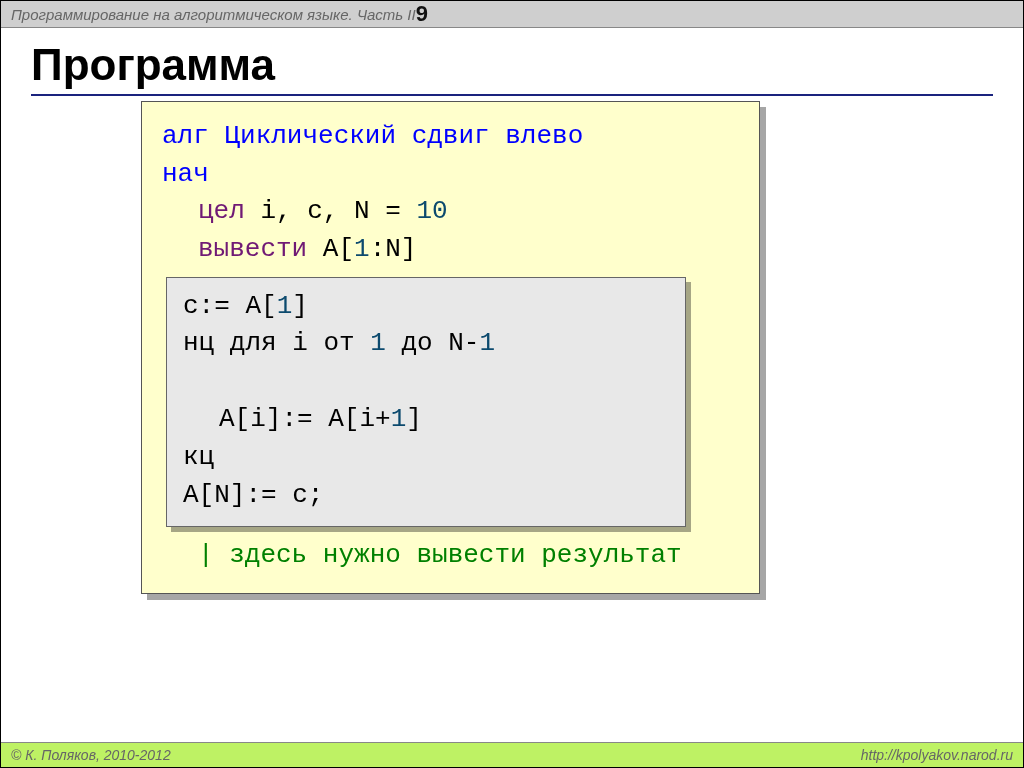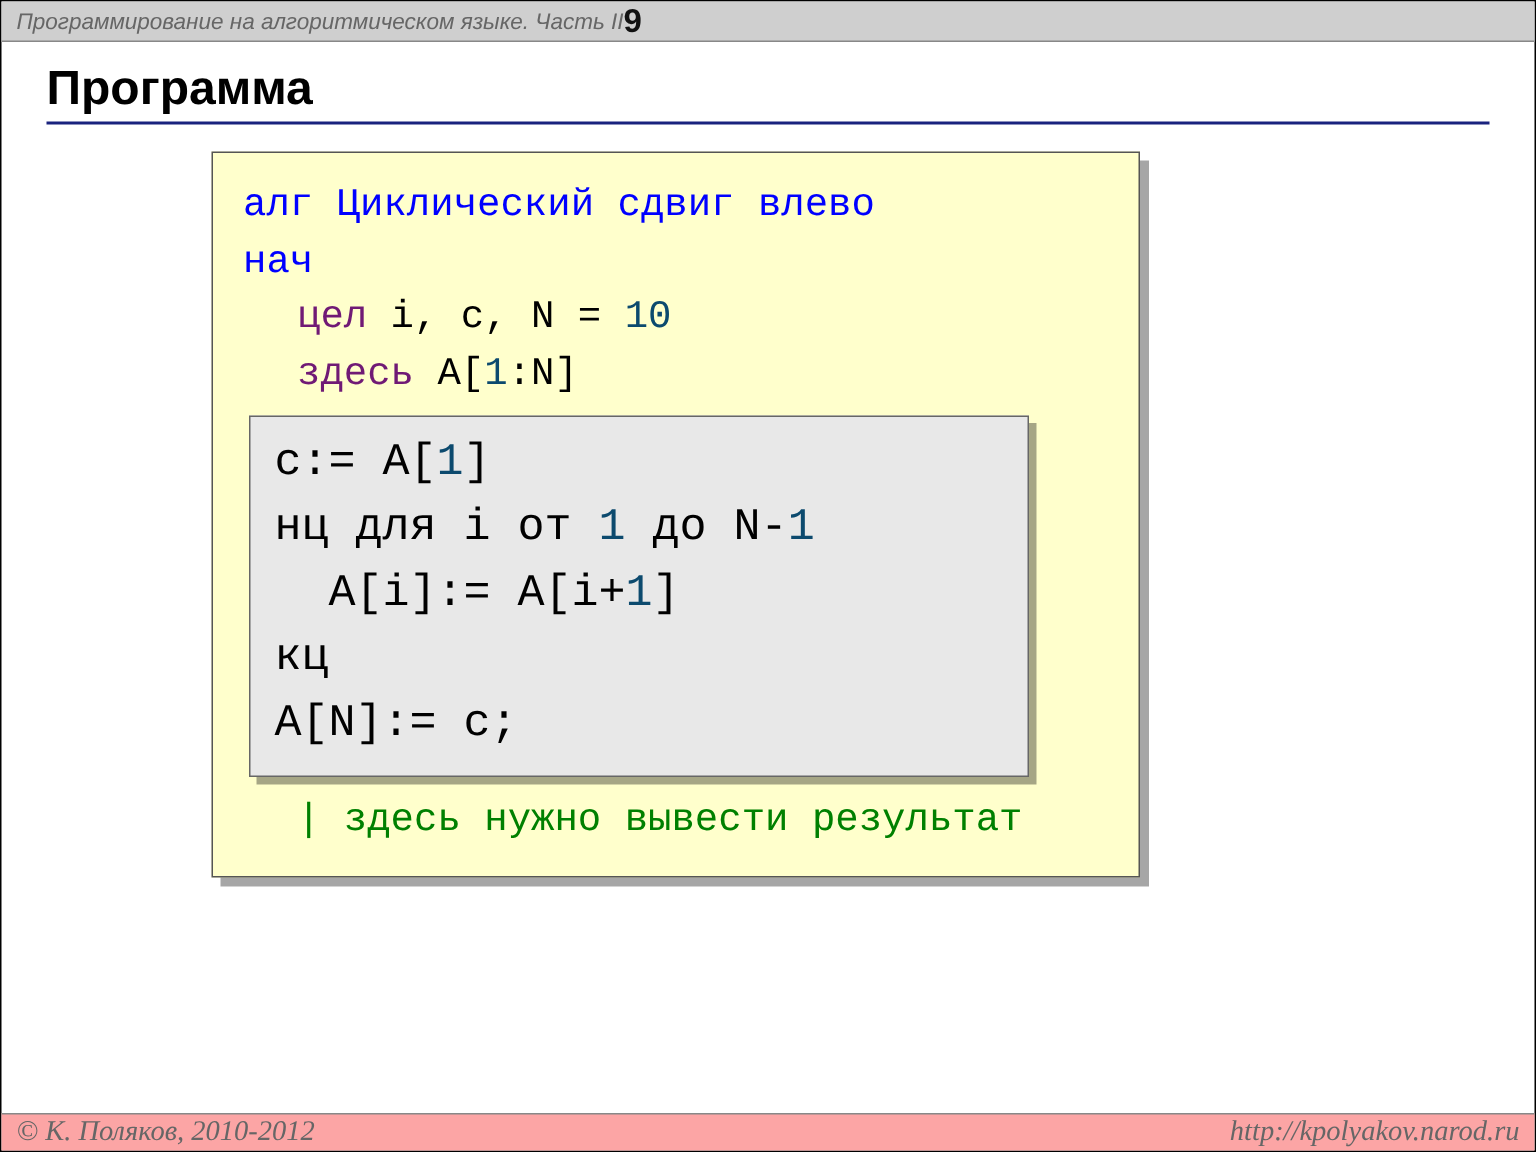--- a/index.html
+++ b/index.html
@@ -30,21 +30,21 @@
     color: #666;
     font-style: italic;
   }
   .topbar .pagenum {
     font-style: normal;
     font-weight: bold;
     color: #111;
     font-size: 22px;
   }
   .title {
-    font-size: 32px;
+    font-size: 44px;
     font-weight: bold;
     color: #000;
     margin: 12px 30px 6px 30px;
     padding-bottom: 4px;
     border-bottom: 2px solid #1a237e;
   }
   .content {
     position: absolute;
     left: 140px;
     top: 100px;
@@ -67,40 +67,39 @@
   .kw-green { color: #008000; }
   .num-teal { color: #0c4a6e; }
   .innerbox {
     width: 520px;
     background: #e8e8e8;
     border: 1px solid #666;
     box-shadow: 5px 5px 0 rgba(0,0,0,0.35);
     padding: 10px 16px 12px 16px;
     margin: 8px 0 10px 4px;
     font-family: "Courier New", Courier, monospace;
-    font-size: 30px;
+    font-size: 26px;
     line-height: 1.45;
     box-sizing: border-box;
   }
   .footer {
     position: absolute;
     bottom: 0;
     left: 0;
     right: 0;
     height: 24px;
-    background: #fca5a5;
+    background: #bef264;
     border-top: 1px solid #888;
     display: flex;
     align-items: center;
     justify-content: space-between;
     padding: 0 10px;
-    font-size: 19px;
+    font-size: 14px;
     color: #666;
     font-style: italic;
-    font-family: Liberation Serif, serif;
   }
   .indent1 { padding-left: 36px; display:block;}
   .line { display:block; white-space: pre; }
 </style>
 </head>
 <body>
 
 <div class="slide">
 
   <div class="topbar">
@@ -112,29 +111,29 @@
 
   <div class="content">
     <div class="yellowbox">
 
       <span class="line"><span class="kw-blue">алг</span> <span class="kw-blue">Циклический сдвиг влево</span></span>
 
       <span class="line kw-blue">нач</span>
 
       <span class="line indent1"><span class="kw-red">цел</span><span> i, c, N</span><span> = </span><span class="num-teal">10</span></span>
 
-      <span class="line indent1"><span class="kw-red">здесь</span><span> A[</span><span class="num-teal">1</span><span>:N]</span></span>
+      <span class="line indent1"><span class="kw-red">вывести</span><span> A[</span><span class="num-teal">1</span><span>:N]</span></span>
 
 
       <div class="innerbox">
         <span class="line"><span>c:= A[</span><span class="num-teal">1</span><span>]</span></span>
 
         <span class="line"><span>нц для i от </span><span class="num-teal">1</span><span> до N-</span><span class="num-teal">1</span></span>
 
-        <span class="line" style="padding-left:36px;"><span>A[i]:= A[i+</span><span class="num-teal">1</span><span>]</span></span>
+        <span class="line" style="padding-left:36px;margin-top:38px;"><span>A[i]:= A[i+</span><span class="num-teal">1</span><span>]</span></span>
 
         <span class="line">кц</span>
 
         <span class="line">A[N]:= c;</span>
       </div>
 
       <span class="line indent1 kw-green">| здесь нужно вывести результат</span>
 
     </div>
   </div>

